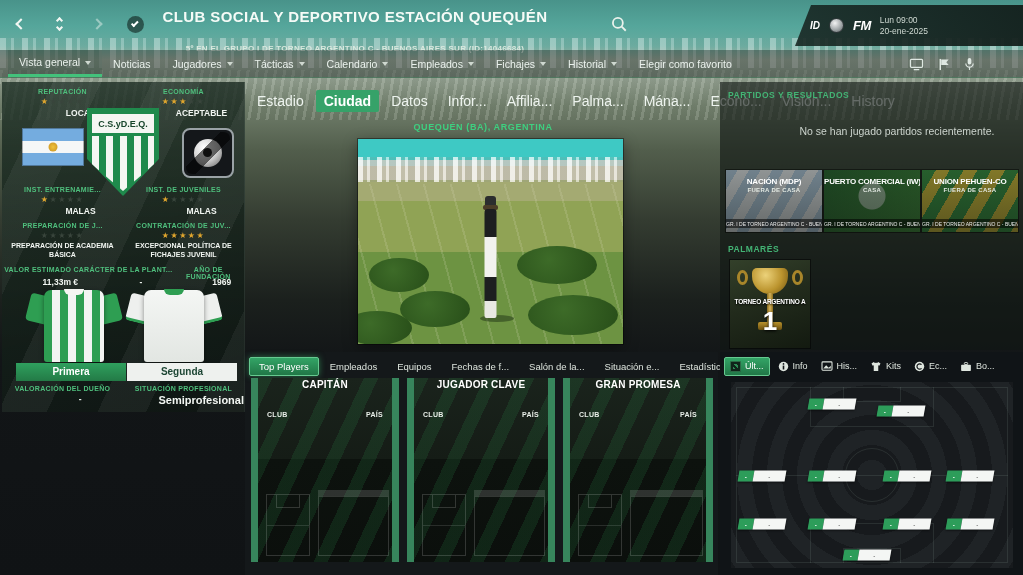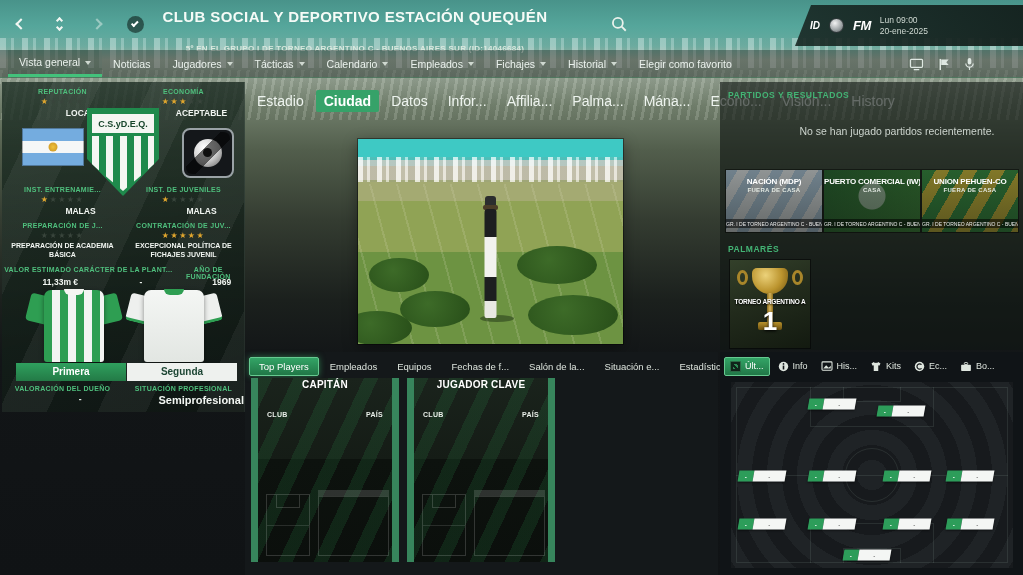--- a/index.html
+++ b/index.html
@@ -379,20 +379,21 @@
     <div class="ctab sel">Ciudad</div>
     <div class="ctab">Datos</div>
     <div class="ctab">Infor...</div>
     <div class="ctab">Affilia...</div>
     <div class="ctab">Palma...</div>
     <div class="ctab">Mána...</div>
     <div class="ctab">Econo...</div>
     <div class="ctab">Visión...</div>
     <div class="ctab">History</div>
   </div>
+  <div id="city-caption">QUEQUÉN (BA), ARGENTINA</div>
 
   <div id="photo">
     <div class="p-city"></div>
     <div class="p-field"></div>
     <div class="tree" style="left:4%;top:58%;width:60px;height:34px"></div>
     <div class="tree" style="left:60%;top:52%;width:80px;height:38px"></div>
     <div class="tree" style="left:16%;top:74%;width:70px;height:36px"></div>
     <div class="tree" style="left:64%;top:76%;width:90px;height:40px"></div>
     <div class="tree" style="left:-6%;top:84%;width:70px;height:34px"></div>
     <div class="lh-shadow"></div>
@@ -464,20 +465,31 @@
       <div class="pc-pattern"></div>
       <div class="pc-title">JUGADOR CLAVE</div>
       <div class="pc-row">
         <span>CLUB</span>
         <span>PAÍS</span>
       </div>
       <div class="pc-strip"></div>
       <div class="pc-goal"></div>
       <div class="pc-pen"></div>
     </div>
+    <div class="pcard" style="left:318px;width:150px">
+      <div class="pc-pattern"></div>
+      <div class="pc-title">GRAN PROMESA</div>
+      <div class="pc-row">
+        <span>CLUB</span>
+        <span>PAÍS</span>
+      </div>
+      <div class="pc-strip"></div>
+      <div class="pc-goal"></div>
+      <div class="pc-pen"></div>
+    </div>
   </section>
 
   <section id="bottomright">
     <div class="ptabs">
       <div class="ptab sel">
         <span class="mini-pitch-icon"></span>
         <span>Últ...</span>
       </div>
       <div class="ptab">
         <svg width="11" height="11" viewBox="0 0 14 14">

